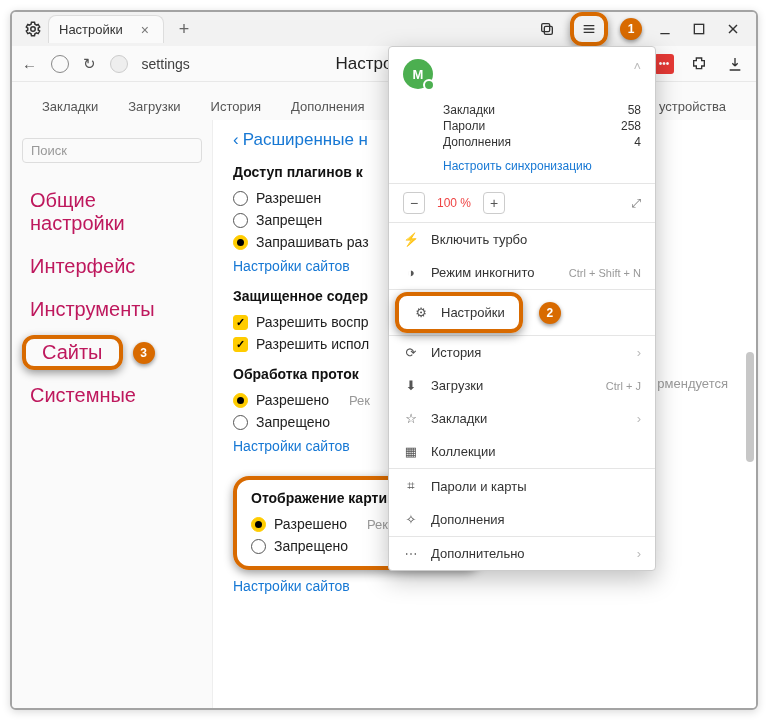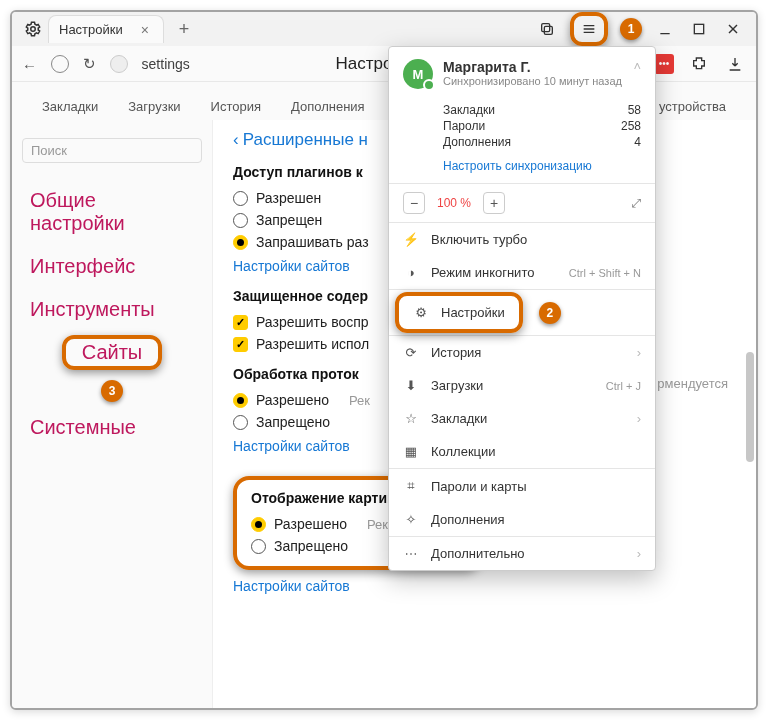--- a/index.html
+++ b/index.html
@@ -157,21 +157,21 @@
     <span class="tabitem active">Настройки</span>
     <span class="tabitem" style="margin-left:auto">устройства</span>
   </div>
 
   <div class="content">
     <div class="sidebar">
       <div class="search">Поиск</div>
       <div class="sideitem">Общие настройки</div>
       <div class="sideitem">Интерфейс</div>
       <div class="sideitem">Инструменты</div>
-      <div style="display:flex;align-items:center;gap:10px;flex-direction:column;">
+      <div style="display:flex;align-items:center;gap:10px;">
         <span class="hl-orange" style="padding:2px 14px">
           <span class="sideitem" style="padding:4px 2px">Сайты</span>
         </span>
         <span class="callout">3</span>
       </div>
       <div class="sideitem">Системные</div>
     </div>
 
     <div class="main">
       <div class="backlink">
@@ -224,24 +224,20 @@
         </div>
         <span class="callout" style="margin-top:6px">4</span>
       </div>
       <div class="link">Настройки сайтов</div>
     </div>
   </div>
 
   <div class="menu">
     <div class="profile">
       <div class="avatar">М<span class="tick"></span></div>
-      <div>
-        <div class="profile-name">Маргарита Г.</div>
-        <div class="profile-sub">Синхронизировано 10 минут назад</div>
-      </div>
       <span style="margin-left:auto;color:#bbb">˄</span>
     </div>
     <div class="stats">
       <div class="stats-row">
           <span>Закладки</span>
           <span>58</span>
         </div>
       <div class="stats-row">
           <span>Пароли</span>
           <span>258</span>

